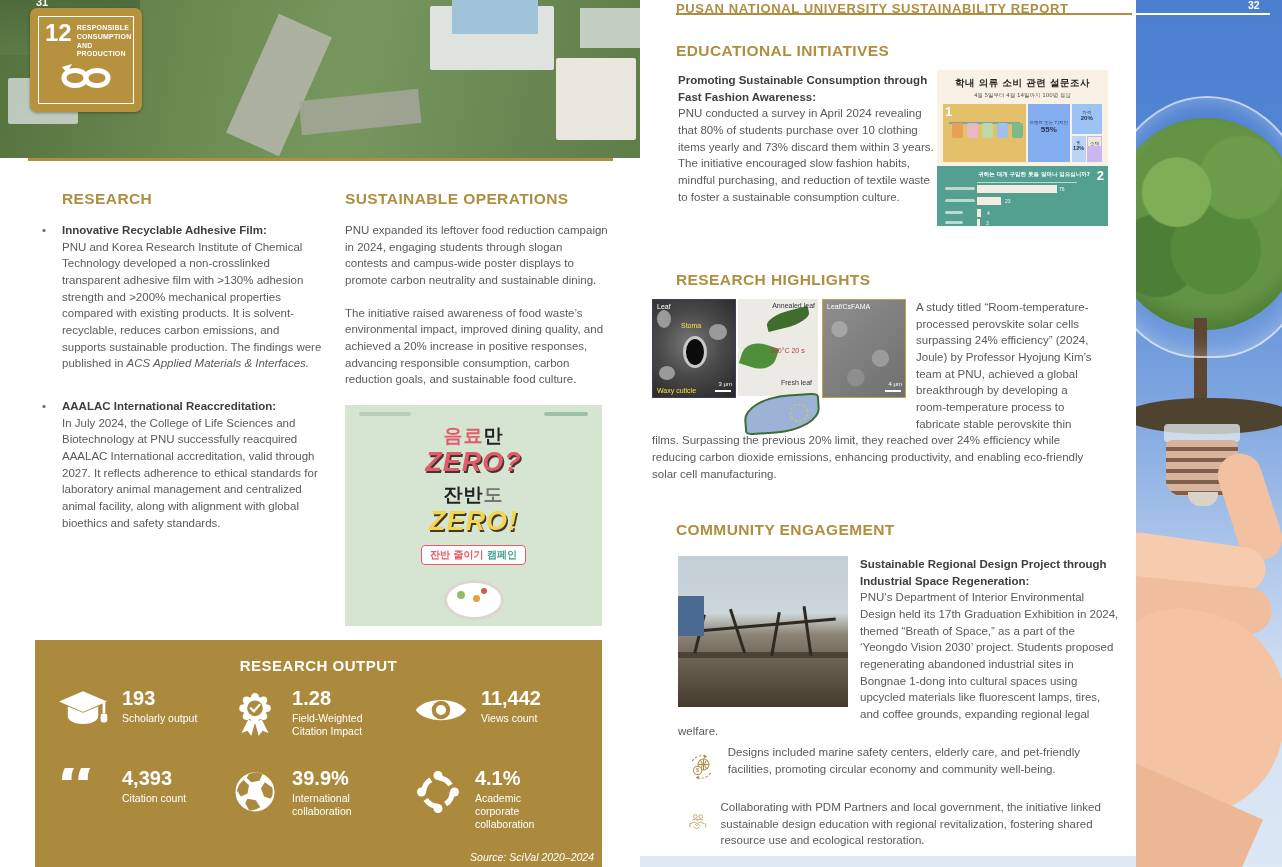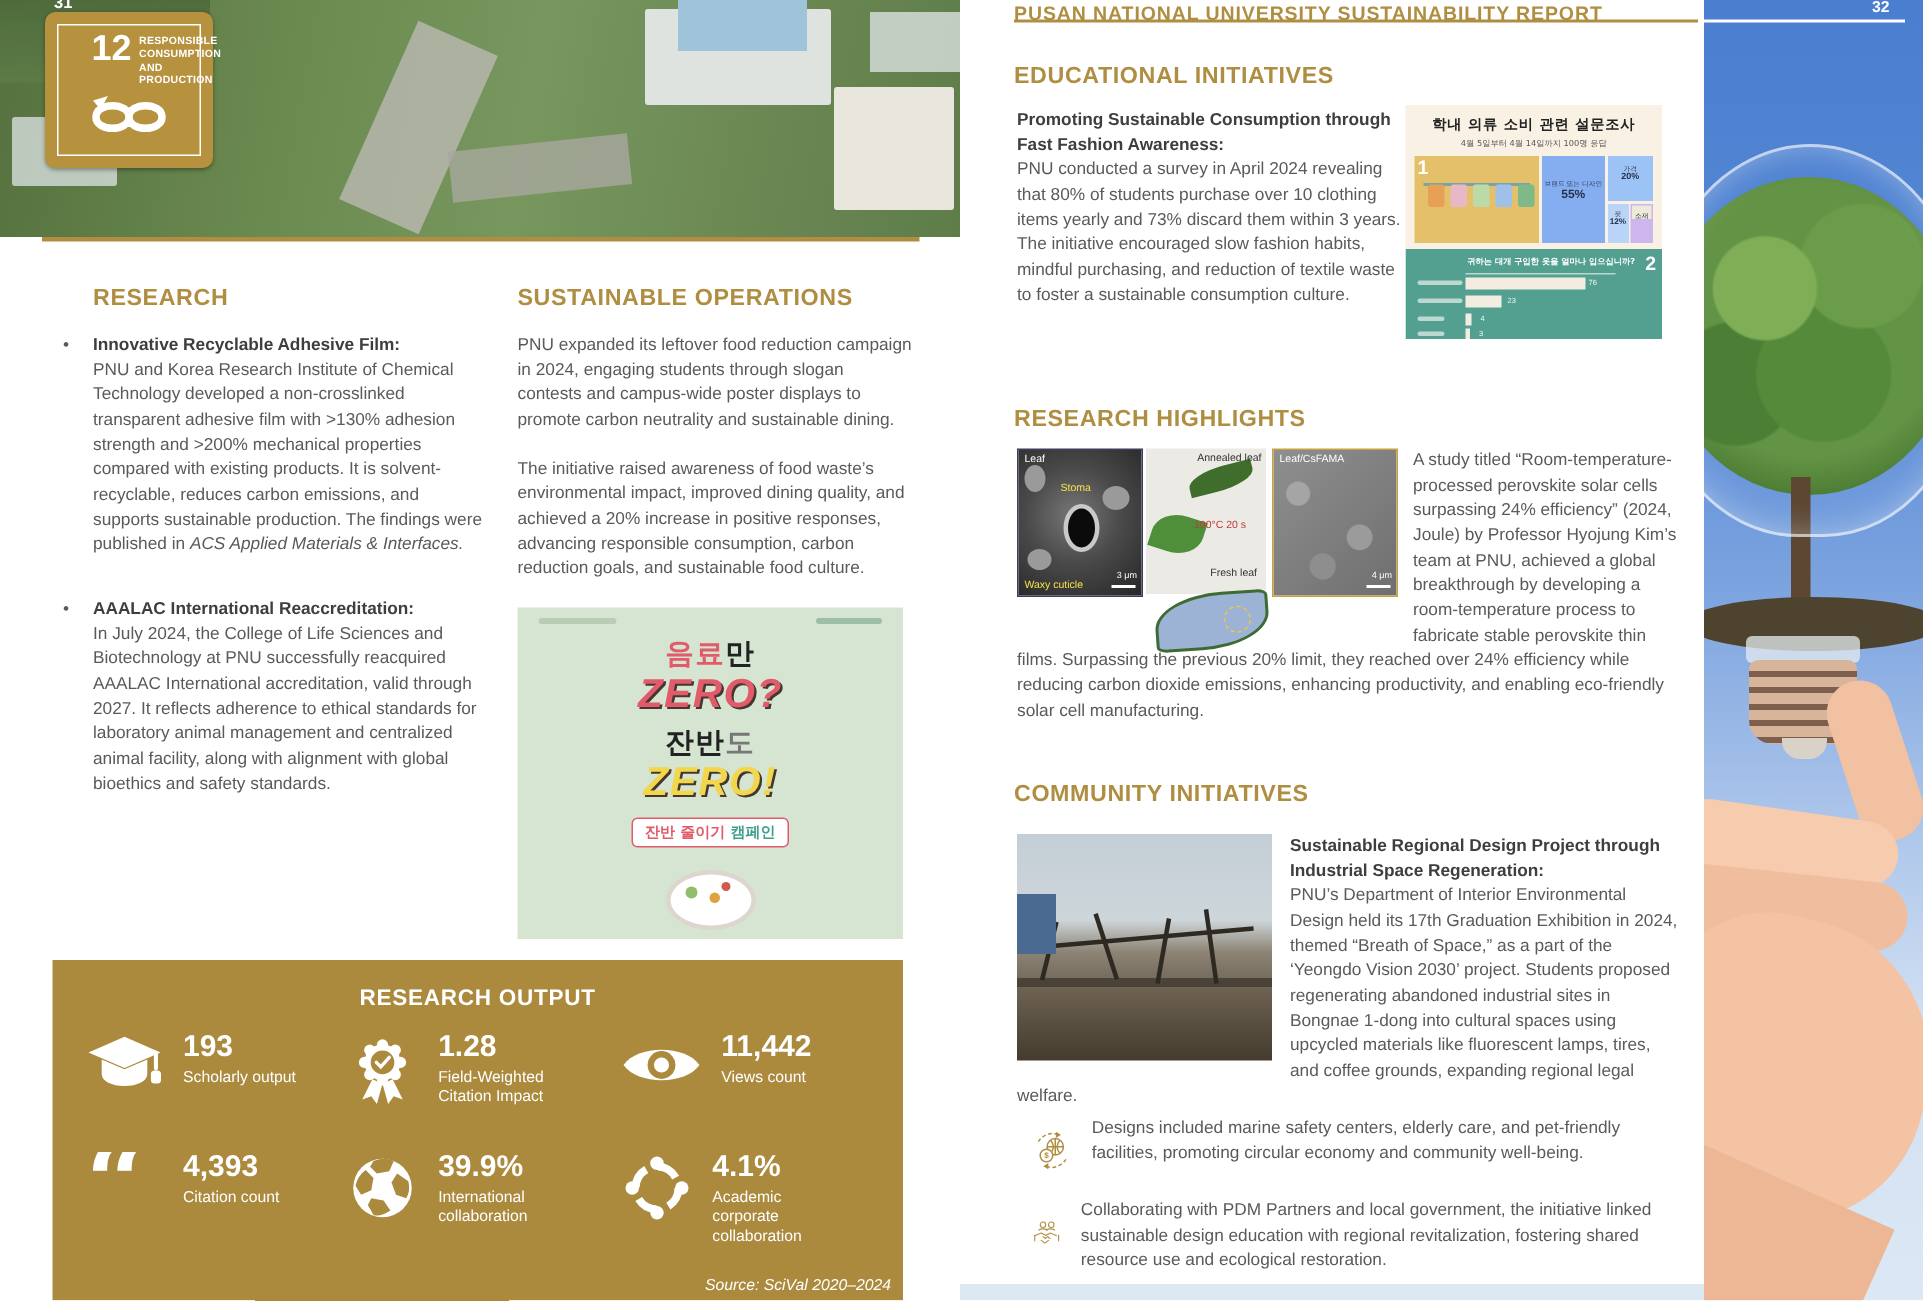--- a/index.html
+++ b/index.html
@@ -11,21 +11,21 @@
   .bt{font-size:11.5px;color:#5a5a5a;line-height:1.45;}
   .bi{color:#3e3e3e;font-weight:bold;}
   
   .photo{left:0;top:0;width:640px;height:158px;overflow:hidden;
     background:linear-gradient(100deg,#55713f 0%,#6b8a50 30%,#77975e 55%,#6d8a55 75%,#5f7d49 100%);}
   .ph{position:absolute;}
   .pageno31{left:36px;top:-4px;color:#fff;font-size:11px;font-weight:bold;}
   .sdg{left:30px;top:8px;width:112px;height:104px;background:#b6913e;border-radius:7px;
        box-shadow:0 1px 3px rgba(0,0,0,.35);}
   .sdg-inner{position:absolute;inset:8px;border:1.6px solid #fff;padding:5px 6px;}
-  .sdg-head{display:flex;gap:5px;align-items:flex-start;margin-left:16px;}
+  .sdg-head{display:flex;gap:5px;align-items:flex-start;}
   .sdg-num{color:#fff;font-size:24px;font-weight:bold;line-height:.95;}
   .sdg-label{color:#fff;font-size:7px;font-weight:bold;line-height:1.25;letter-spacing:.2px;
              text-transform:uppercase;padding-top:2px;}
   .sdg-inf{position:absolute;left:50%;bottom:2px;transform:translateX(-50%);}
   .rule-gold-l{left:28px;top:158px;width:585px;height:2.5px;background:#b08e41;}
   .col-res{left:40px;top:190px;width:282px;}
   .col-res h2{margin-left:22px;margin-bottom:14px;}
   .blt{position:relative;padding-left:22px;margin-bottom:26px;}
   .blt::before{content:"•";position:absolute;left:2px;top:0;color:#5a5a5a;font-size:11.5px;}
   .col-sus{left:345px;top:190px;width:263px;}
@@ -79,21 +79,21 @@
   .tm{position:absolute;background:#85aef0;color:#25324d;}
   .tm small{display:block;font-size:4.5px;text-align:center;}
   .tm .pct{display:block;text-align:center;font-weight:bold;}
   .info-teal{position:absolute;left:0;right:0;bottom:0;top:96px;background:#53a091;}
   .info-q{position:absolute;right:18px;top:5px;color:#fff;font-size:5.5px;font-weight:bold;font-family:"DejaVu Sans",sans-serif;}
   .bar-axis{position:absolute;left:40px;top:16px;width:100px;height:1px;background:#bcd9d1;}
   .bar-row{position:absolute;left:40px;height:8px;background:#f3ede1;}
   .bar-lab{position:absolute;left:8px;width:30px;height:3px;background:#bcd9d1;border-radius:2px;}
   .bar-val{position:absolute;color:#eef6f3;font-size:5px;}
   .h-rh{left:676px;top:271px;}
-  .rh-wrap{left:678px;top:299px;width:444px;}
+  .rh-wrap{left:652px;top:299px;width:444px;}
   .figure{float:left;width:252px;height:132px;margin-right:12px;position:relative;}
   .panel{position:absolute;top:0;height:97px;overflow:hidden;}
   .p1{left:0;width:82px;background:radial-gradient(circle at 45% 45%,#777 0%,#4a4a4a 45%,#262626 100%);
       border:1px solid #3a3f5c;}
   .p1 .blob{position:absolute;border-radius:50%;background:#9a9a9a;}
   .p1 .hole{position:absolute;left:30px;top:36px;width:18px;height:26px;border-radius:50%;background:#0b0b0b;
             border:3px solid #c9c9c9;}
   .plab{position:absolute;font-size:7px;color:#fff;}
   .ylab{color:#f4e04a;}
   .scalebar{position:absolute;width:16px;height:2.5px;background:#fff;}
@@ -388,21 +388,21 @@
         <span class="plab" style="right:3px;bottom:10px;font-size:6px;">4 μm</span>
         <i class="scalebar" style="right:4px;bottom:5px;"></i>
       </div>
       <div class="blueleaf">
           <i></i>
         </div>
     </div>
     <div class="bt">A study titled “Room-temperature-processed perovskite solar cells surpassing 24% efficiency” (2024, Joule) by Professor Hyojung Kim’s team at PNU, achieved a global breakthrough by developing a room-temperature process to fabricate stable perovskite thin films. Surpassing the previous 20% limit, they reached over 24% efficiency while reducing carbon dioxide emissions, enhancing productivity, and enabling eco-friendly solar cell manufacturing.</div>
   </div>
 
-  <h2 class="abs sec-h h-ce">COMMUNITY INITIATIVES</h2>
+  <h2 class="abs sec-h h-ce">COMMUNITY ENGAGEMENT</h2>
   <div class="abs ce-wrap">
     <div class="ce-photo">
       <i style="left:8px;top:68px;width:150px;height:3px;transform:rotate(-5deg);"></i>
       <i style="left:20px;top:58px;width:3px;height:40px;transform:rotate(14deg);"></i>
       <i style="left:58px;top:52px;width:3px;height:46px;transform:rotate(-18deg);"></i>
       <i style="left:96px;top:56px;width:3px;height:44px;transform:rotate(10deg);"></i>
       <i style="left:128px;top:50px;width:3px;height:50px;transform:rotate(-8deg);"></i>
       <i style="left:0;top:96px;width:170px;height:6px;opacity:.6;"></i>
       <i style="left:0;top:40px;width:26px;height:40px;background:#4a6a92;"></i>
     </div>

